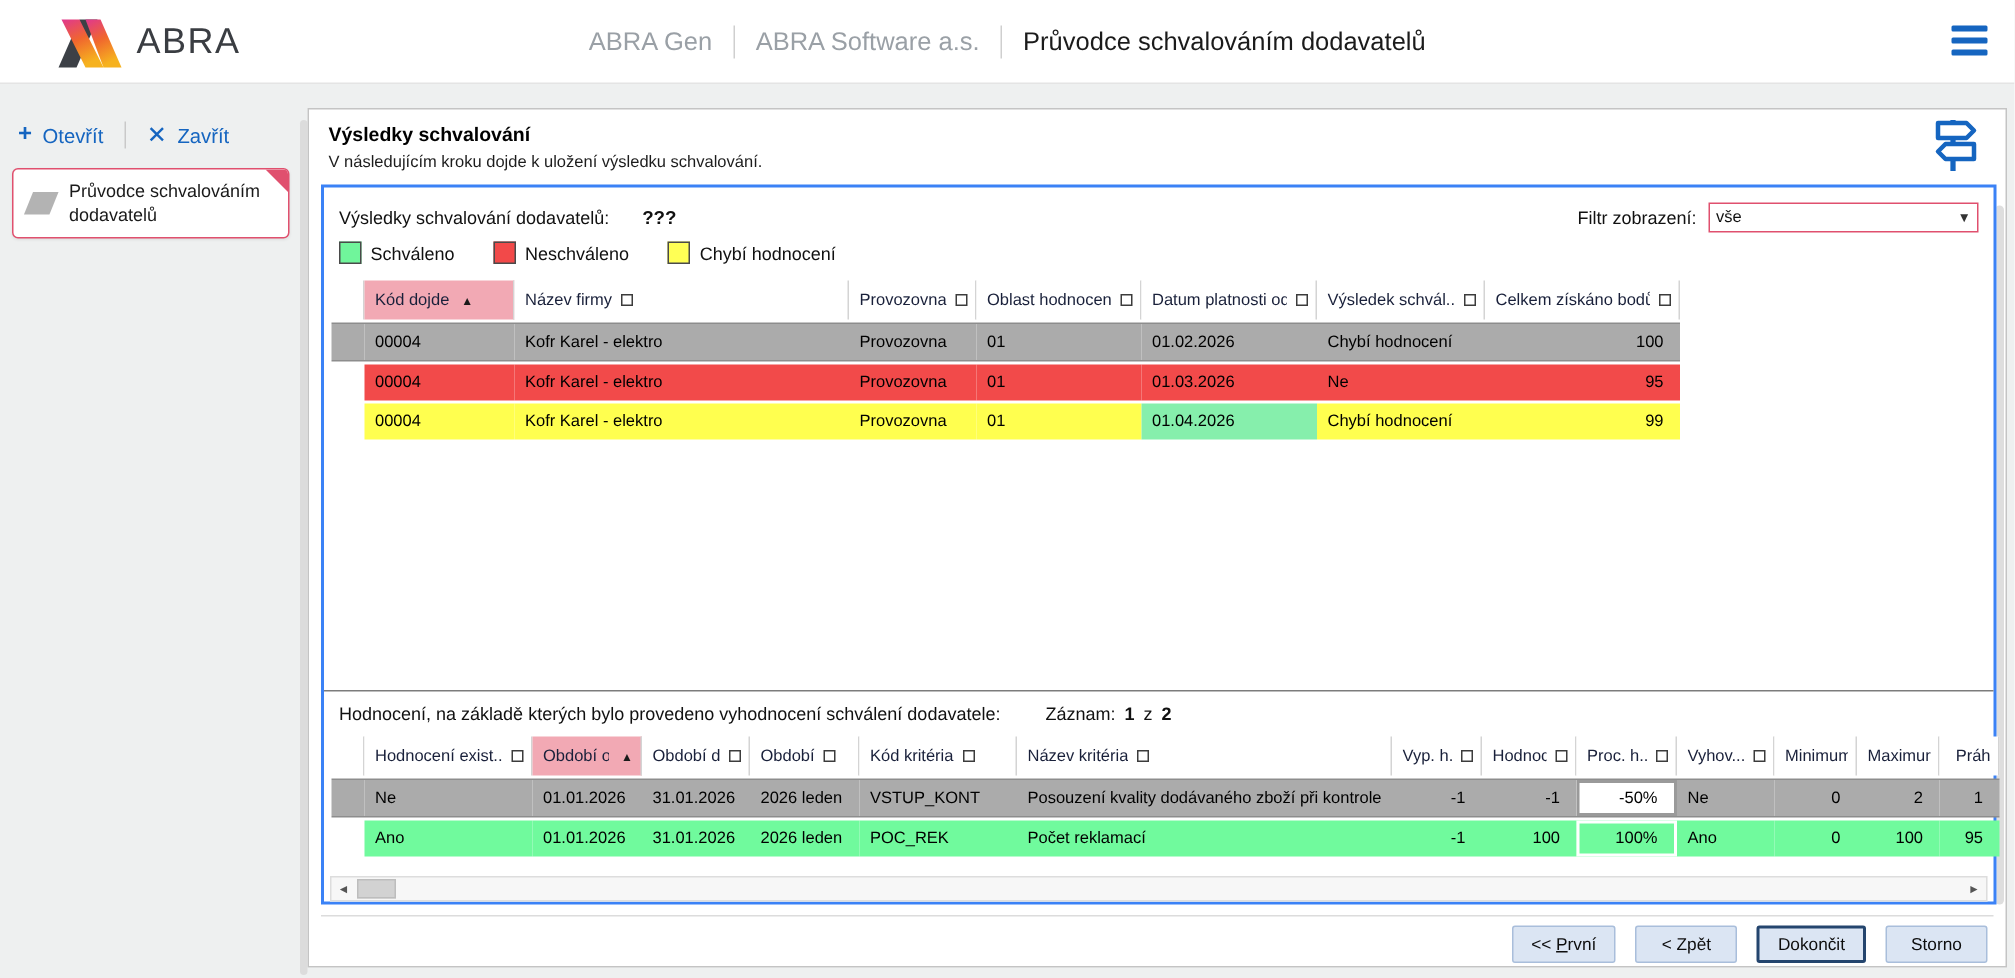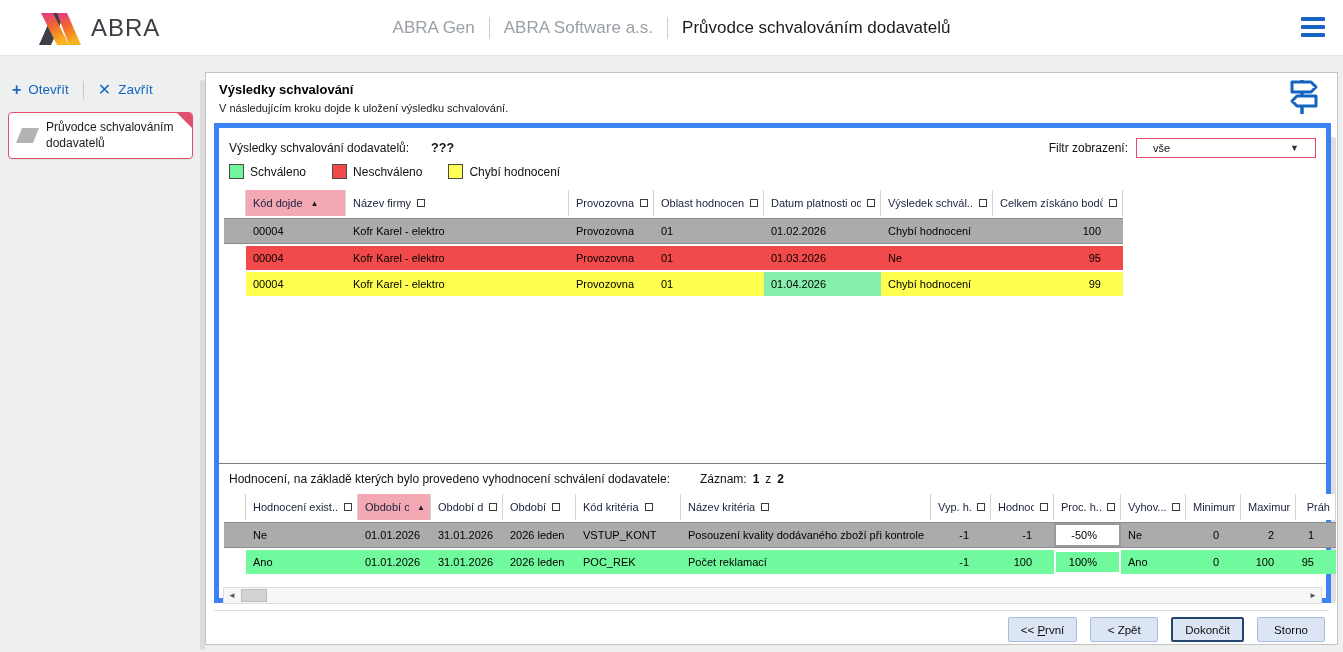--- a/index.html
+++ b/index.html
@@ -40,27 +40,27 @@
   
   .panel { position:absolute; left:205px; top:72px; width:1133px; height:573px;
     background:#ffffff; border:1px solid #c4c4c4; }
   .step-title { position:absolute; left:13px; top:9px; font-size:13px; font-weight:bold; color:#000; }
   .step-subtitle { position:absolute; left:13px; top:29px; font-size:11px; color:#1c1c1c; }
   .signpost { position:absolute; right:16px; top:4px; }
   .panel-vscroll { position:absolute; left:1124px; top:64px; width:6px; height:466px;
     background:#dedede; border-radius:3px; }
   
   .inner { position:absolute; left:8px; top:50px; width:1117px; height:480px;
-    background:#fff; border:5px solid #3b82f6; }
+    background:#fff; border:2px solid #3b82f6; }
   .box-toprow { position:absolute; left:10px; top:10px; right:10px; height:20px;
     display:flex; align-items:center; font-size:12px; }
   .results-q { font-weight:bold; margin-left:22px; font-size:12.5px; }
   .filter-wrap { margin-left:auto; display:flex; align-items:center; gap:8px; }
   .filter-select { width:180px; height:20px; border:1px solid #e0506e; background:#fff;
-    display:flex; align-items:center; padding:0 16px; font-size:11px; cursor:pointer; position:relative; }
+    display:flex; align-items:center; padding:0 4px; font-size:11px; cursor:pointer; position:relative; }
   .filter-caret { margin-left:auto; font-size:9px; color:#333; }
   .legend { position:absolute; left:10px; top:36px; display:flex; align-items:center; gap:26px; font-size:12px; }
   .legend-item { display:flex; align-items:flex-end; gap:6px; }
   .swatch { width:15px; height:15px; border:1px solid #4a4a4a; display:inline-block; }
   
   .tbl { position:absolute; left:5px; }
   #table1 { top:62px; }
   #table2 { top:366px; }
   .trow { display:flex; margin-top:2px; }
   .trow.thead { margin-top:0; }
@@ -70,21 +70,21 @@
   .hcell { height:26px; display:flex; align-items:center; padding:0 5px 0 7px;
     border-right:1px solid #d4d4d4; font-size:11px; color:#19203a; background:#fff;
     white-space:nowrap; overflow:hidden; cursor:pointer; flex:none; }
   .hcell.sorted { background:#f2a9b4; }
   .hcell.hright { justify-content:flex-end; }
   .hlabel { white-space:nowrap; overflow:hidden; }
   .filter-box { width:8px; height:8px; border:1px solid #3c3c3c; background:#fff; margin-left:6px; flex:none; }
   .sort-arrow { margin-left:8px; font-size:8px; color:#1a1a1a; }
   .tcell { height:24px; display:flex; align-items:center; padding:0 6px 0 7px;
     font-size:11px; color:#000; white-space:nowrap; overflow:hidden; flex:none; }
-  .tcell.ralign { justify-content:flex-end; padding-right:22px; }
+  .tcell.ralign { justify-content:flex-end; padding-right:11px; }
   .tcell.framed { border:2px solid #fff; }
   
   .detail-sep { position:absolute; left:0; top:335px; width:100%; border-top:1px solid #7c7c7c; }
   .detail-caption { position:absolute; left:10px; top:344px; font-size:12px; display:flex; gap:6px; align-items:center; }
   .rec-label { margin-left:24px; }
   .bold { font-weight:bold; }
   
   .hscroll { position:absolute; left:4px; right:4px; top:459px; height:17px;
     background:#f7f7f7; border:1px solid #ddd; display:flex; align-items:center; }
   .hs-arrow { width:16px; height:100%; display:flex; align-items:center; justify-content:center;

